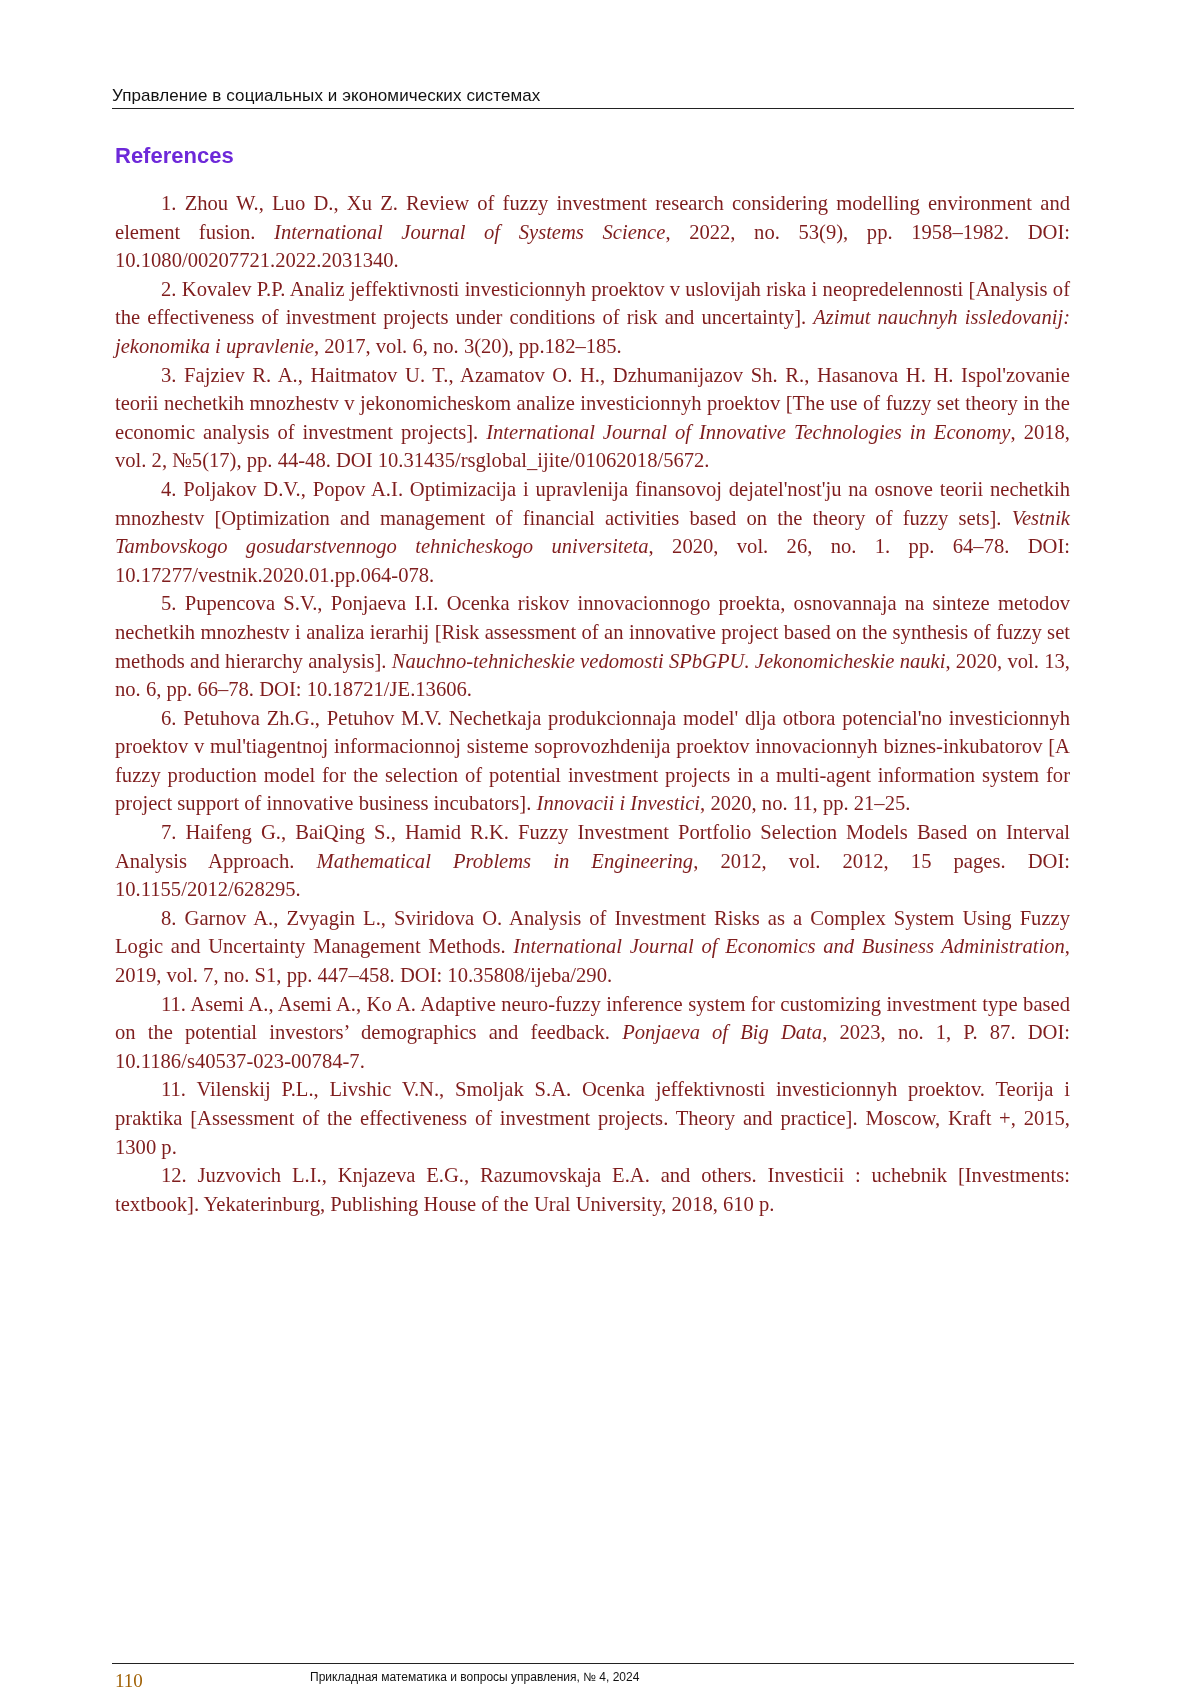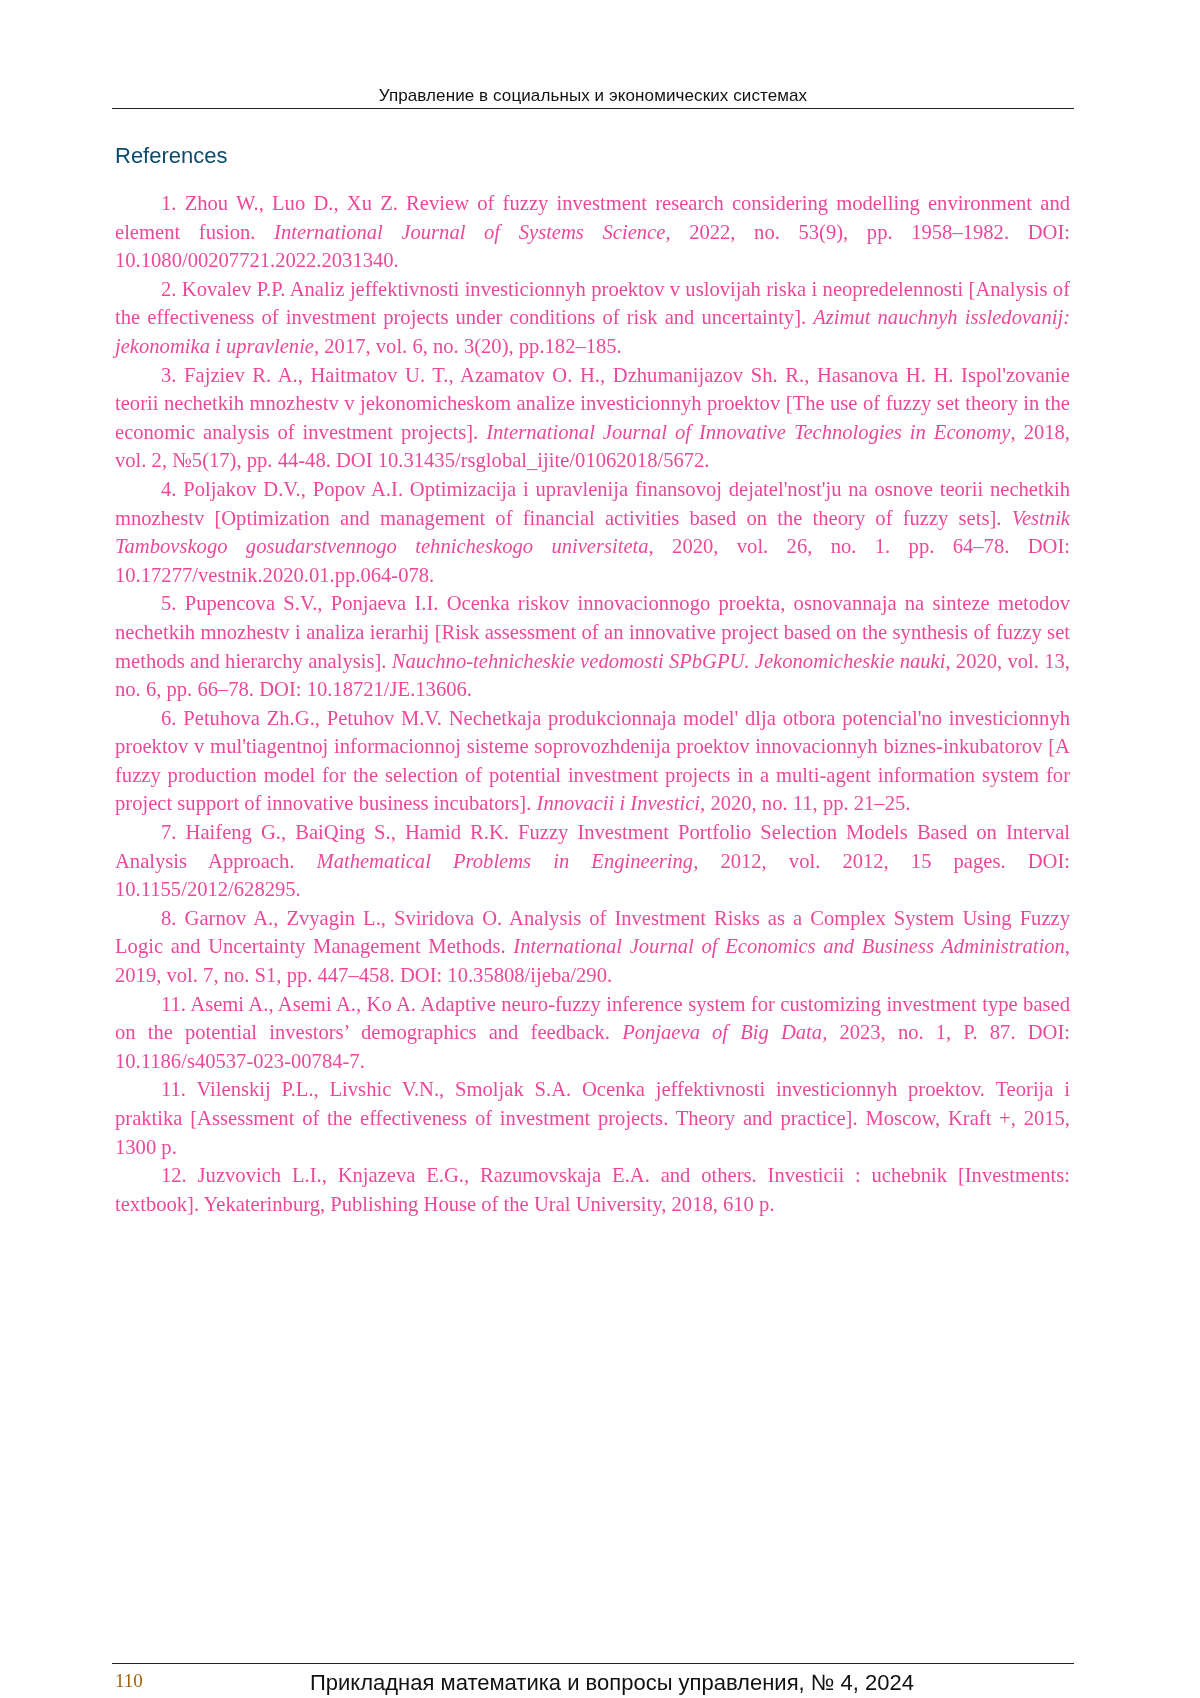--- a/index.html
+++ b/index.html
@@ -1,41 +1,41 @@
 <!DOCTYPE html>
 <html><head>
 <meta charset="utf-8">
 <style>
   html, body { margin: 0; padding: 0; background: #ffffff; }
   body { width: 1200px; height: 1698px; position: relative; overflow: hidden; }
   .page { position: absolute; left: 0; top: 0; width: 1200px; height: 1698px; background: #fff; }
   .running-header {
     position: absolute; left: 112px; width: 962px; top: 86px;
-    text-align: center; font-family: "Liberation Sans", sans-serif;
+    text-align: left; font-family: "Liberation Sans", sans-serif;
     font-size: 17px; color: #111; letter-spacing: 0.1px;
   }
   .header-rule { position: absolute; left: 112px; width: 962px; top: 108px; height: 0; border-top: 1.6px solid #222; }
   .section-title {
     position: absolute; left: 115px; top: 143px;
-    font-family: "Liberation Sans", sans-serif; font-weight: normal; font-size: 22px; color: #0c4a6e;
+    font-family: "Liberation Sans", sans-serif; font-weight: bold; font-size: 22px; color: #6d28d9;
   }
   .refs {
     position: absolute; left: 115px; width: 955px; top: 189px;
-    font-family: "Liberation Serif", serif; font-size: 20.6px; line-height: 28.6px; color: #ec4899;
+    font-family: "Liberation Serif", serif; font-size: 20.6px; line-height: 28.6px; color: #7f1d1d;
   }
   .ref { text-align: justify; text-indent: 46px; margin: 0; hyphens: manual; }
   .ref i { font-style: italic; }
   .footer-rule { position: absolute; left: 112px; width: 962px; top: 1663px; height: 0; border-top: 1.6px solid #222; }
   .page-number {
     position: absolute; left: 115px; top: 1670px;
     font-family: "Liberation Serif", serif; font-size: 19px; color: #a16207;
   }
   .running-footer {
     position: absolute; left: 310px; top: 1670px;
-    font-family: "Liberation Sans", sans-serif; font-size: 22px; color: #111; text-align: center;
+    font-family: "Liberation Sans", sans-serif; font-size: 12px; color: #111; text-align: center;
   }
 </style>
 </head>
 <body>
 
 <div class="page">
   <div class="running-header">Управление в социальных и экономических системах</div>
   <div class="header-rule"></div>
 
   <div class="section-title">References</div>

